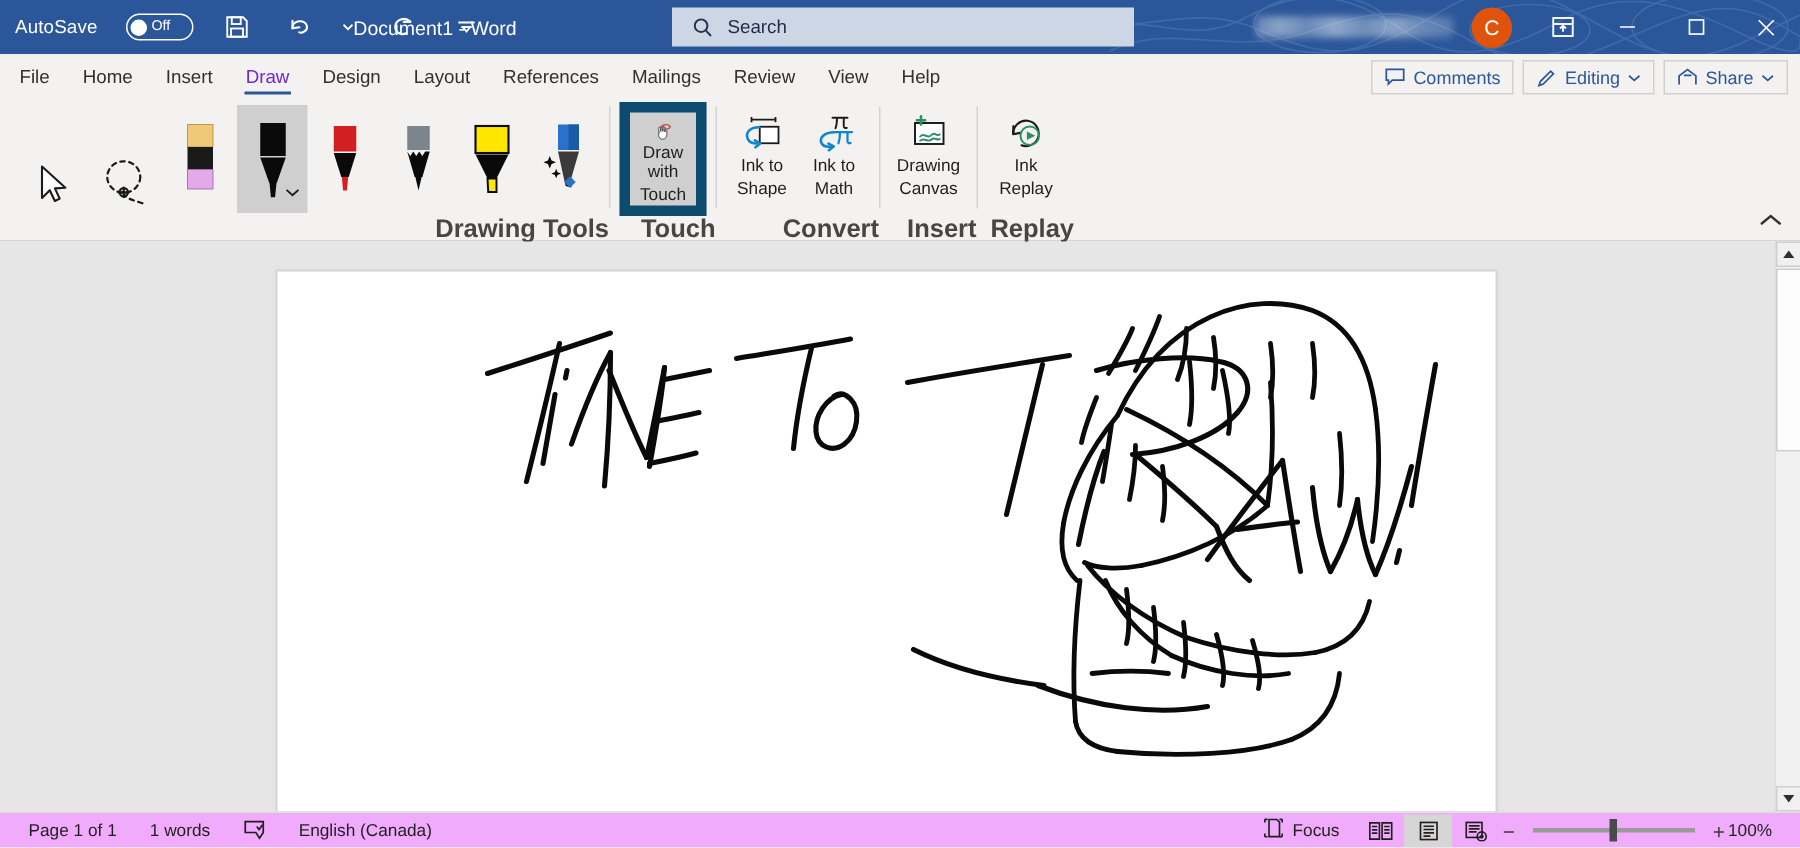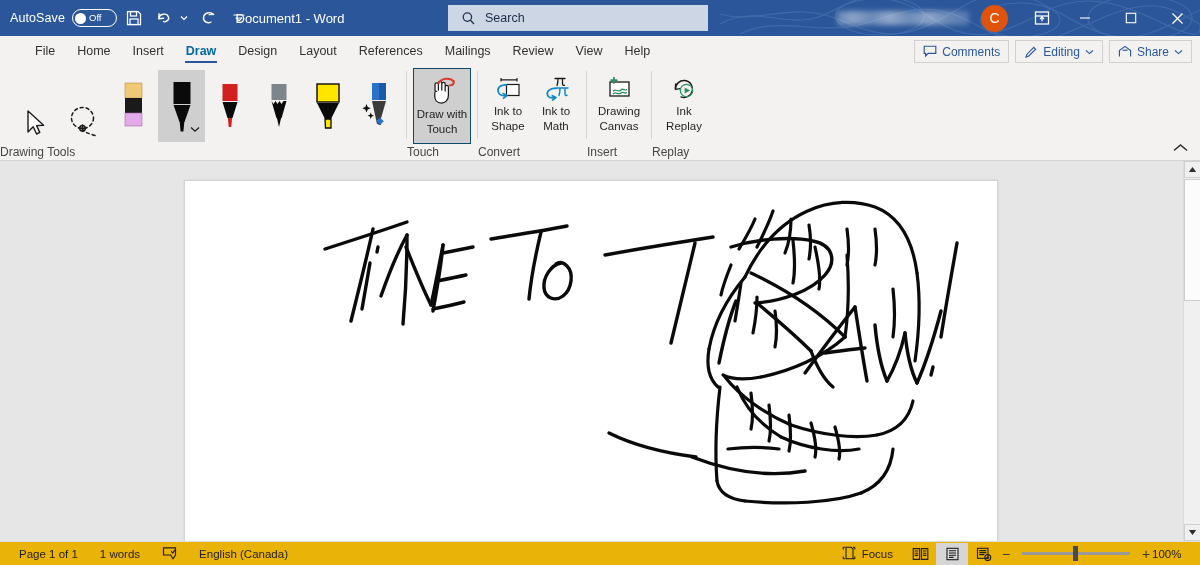--- a/index.html
+++ b/index.html
@@ -17,21 +17,21 @@
     position: absolute; top: 0; left: 0;
     width: 1200px; height: 36px;
     background: #2b579a;
     display: flex; align-items: center;
     overflow: hidden;
   }
   .tb-swirl {
     position: absolute; right: 0; top: 0; width: 480px; height: 36px;
     opacity: .30; pointer-events: none;
   }
-  .tb-left { display: flex; align-items: center; gap: 0; padding-left: 10px; z-index:2; }
+  .tb-left { display: flex; align-items: center; gap: 12px; padding-left: 10px; z-index:2; }
   .autosave-label {
     color: #ffffff; font-size: 12.5px; letter-spacing: .1px; margin-right: 7px;
   }
   .autosave-toggle {
     width: 45px; height: 18px; border-radius: 9px;
     border: 1.3px solid #ffffff; display: flex; align-items: center;
     padding: 0 2px; gap: 3px;
   }
   .autosave-knob { width: 11px; height: 11px; border-radius: 50%; background: #fff; flex: none; }
   .autosave-off { color: #fff; font-size: 9.5px; line-height: 1; }
@@ -39,21 +39,21 @@
     width: 34px; height: 30px; display: flex; align-items: center; justify-content: center;
     color: #fff; cursor: default;
   }
   .tb-btn svg { display: block; }
   .tb-title {
     position: absolute; left: 0; width: 1200px; text-align: center;
     color: #fff; font-size: 13px; pointer-events: none; z-index: 1;
   }
   .tb-title span { position: relative; left: -310px; }
   .searchbox {
-    position: absolute; left: 448px; top: 5px; width: 260px; height: 26px;
+    position: absolute; left: 448px; top: 5px; width: 308px; height: 26px;
     background: #cdd6e4; display: flex; align-items: center; gap: 9px;
     padding-left: 13px; z-index: 3;
   }
   .searchbox .s-ic { color: #22324f; display:flex; }
   .search-input {
     border: none; background: transparent; outline: none;
     font-family: "Liberation Sans", sans-serif; font-size: 12.5px;
     color: #1d2c47; width: 250px; padding: 0;
   }
   .search-input::placeholder { color: #1d2c47; opacity: 1; }
@@ -80,26 +80,26 @@
   }
   .ribbon-display-btn {
     width: 40px; height: 36px; display: flex; align-items: center; justify-content: center; color: #fff;
   }
 
   
   .tabstrip {
     position: absolute; top: 36px; left: 0; width: 1200px; height: 29px;
     background: #f3f2f1; display: flex; align-items: flex-end;
   }
-  .tabs { display: flex; align-items: flex-end; padding-left: 24px; height: 29px; margin-top: 48px; }
+  .tabs { display: flex; align-items: flex-end; padding-left: 2px; height: 29px; margin-top: 48px; }
   .tab {
     font-size: 12.5px; color: #323130; padding: 0 11px; height: 29px;
     display: flex; align-items: center; position: relative;
   }
-  .tab.active { color: #0369a1; font-weight: bold; }
+  .tab.active { color: #6d28d9; font-weight: normal; }
   .tab.active::after {
     content: ""; position: absolute; bottom: 2px; left: 10px; right: 10px;
     height: 2.5px; background: #2b579a;
   }
   .tab-right {
     position: absolute; right: 8px; bottom: 2px; display: flex; align-items: center; gap: 6px;
   }
   .chip {
     height: 23px; border: 1px solid #d2d0ce; background: #f3f2f1;
     display: flex; align-items: center; gap: 5px; padding: 0 8px;
@@ -109,38 +109,38 @@
 
   
   .ribbon {
     position: absolute; top: 65px; left: 0; width: 1200px; height: 96px;
     background: #f3f2f1; border-bottom: 1px solid #d6d4d2;
   }
   .rb-groups { display: flex; height: 96px; align-items: stretch; }
   .rgroup { position: relative; display: flex; flex-direction: column; }
   .rgroup .items { flex: 1; display: flex; align-items: center; padding: 3px 6px 0 6px; }
   .rgroup .glabel {
-    text-align: left; font-size: 12px; color: #484644; height: 17px; line-height: 17px;
+    text-align: right; font-size: 17px; color: #484644; height: 17px; line-height: 17px; font-weight: bold;
   }
   .rsep { width: 1px; background: #d6d4d2; margin: 6px 0 22px 0; }
 
   .tool {
     width: 48px; height: 72px; display: flex; flex-direction: column;
     align-items: center; justify-content: flex-end; position: relative;
     padding-bottom: 2px;
   }
   .tool.sel { background: #cfcfcf; }
   .tool .chev { position: absolute; right: 5px; bottom: 5px; color: #201f1e; }
 
   .bigbtn {
     width: 62px; height: 76px; display: flex; flex-direction: column;
     align-items: center; justify-content: flex-start; gap: 2px; padding-top: 7px;
     font-size: 11.5px; color: #201f1e; line-height: 13px; text-align: center;
   }
-  .bigbtn.active { background: #cfcfcf; border: 1px solid #0c4a6e; }
+  .bigbtn.active { background: #cfcfcf; border: 7px solid #0c4a6e; }
   .bigbtn .lbl { display: block; }
 
   .ribbon-collapse {
     position: absolute; right: 12px; bottom: 4px; color: #323130;
   }
 
   
   .docarea {
     position: absolute; top: 161px; left: 0; width: 1200px; height: 380px;
     background: #e6e6e6;
@@ -165,21 +165,21 @@
   .vs-up { position: absolute; top: 0; left: 0; }
   .vs-dn { position: absolute; bottom: 0; left: 0; }
   .vs-thumb {
     position: absolute; top: 18px; left: 0; width: 17px; height: 122px;
     background: #fcfcfc; border: 1px solid #cdcdcd;
   }
 
   
   .statusbar {
     position: absolute; bottom: 0; left: 0; width: 1200px; height: 24px;
-    background: #eab308; border-top: 1px solid #e1dfdd;
+    background: #f0abfc; border-top: 1px solid #e1dfdd;
     display: flex; align-items: center; font-size: 11.5px; color: #201f1e;
   }
   .sb-left { display: flex; align-items: center; gap: 0; padding-left: 8px; }
   .sb-item { display: flex; align-items: center; gap: 6px; padding: 0 11px; height: 24px; }
   .sb-right { position: absolute; right: 8px; display: flex; align-items: center; gap: 0; }
   .sb-viewbtn {
     width: 32px; height: 22px; display: flex; align-items: center; justify-content: center;
   }
   .sb-viewbtn.active { background: #d6d6d6; }
   .zoom-track {

